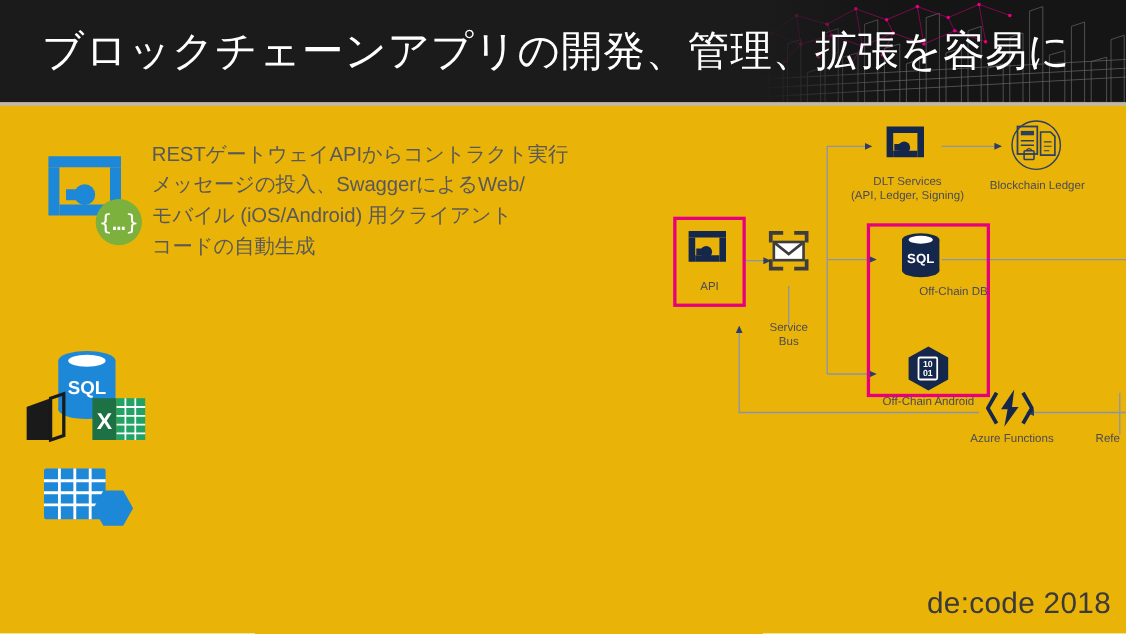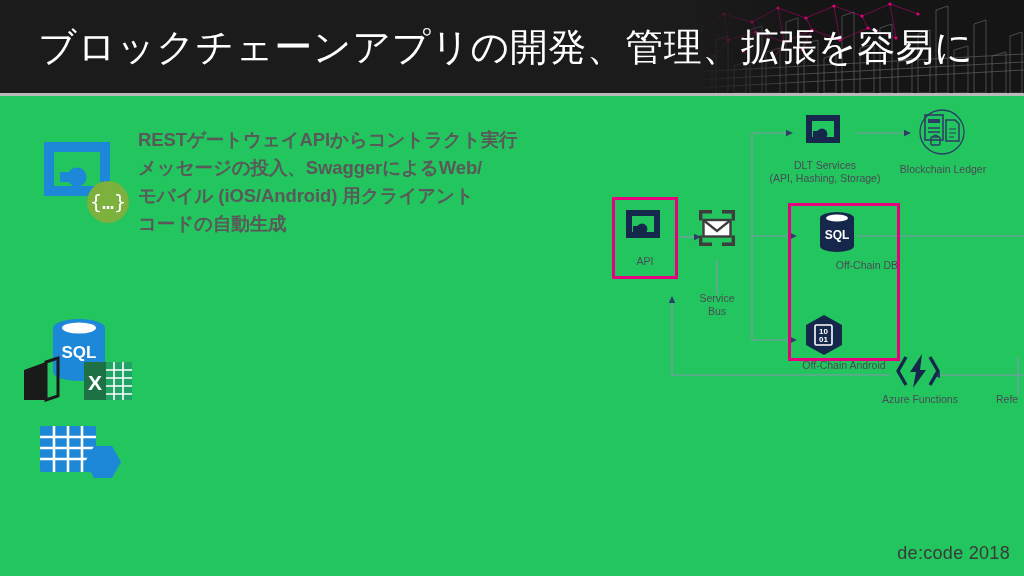--- a/index.html
+++ b/index.html
@@ -5,21 +5,21 @@
   * { box-sizing: border-box; margin: 0; padding: 0; }
   html, body {
     width: 1024px; height: 576px;
     background: #ffffff;
     font-family: "Liberation Sans", "DejaVu Sans", sans-serif;
     overflow: hidden;
   }
   #slide {
     position: relative;
     width: 1024px; height: 576px;
-    background: #22c55e;
+    background: #eab308;
   }
 
   
   #banner {
     position: absolute; left: 0; top: 0;
     width: 1024px; height: 93px;
     background: #1b1b1b;
     overflow: hidden;
   }
   #banner-art {
@@ -43,29 +43,29 @@
 
   
   .body-text {
     position: absolute;
     color: #595959;
     font-size: 18.5px;
     line-height: 28px;
     white-space: pre-line;
     letter-spacing: -0.1px;
   }
-  #para-1 { left: 138px; top: 126px; width: 430px; font-weight: bold; }
+  #para-1 { left: 138px; top: 126px; width: 430px; }
   #para-2 { left: 146px; top: 295px; width: 430px; }
 
   .icon-box { position: absolute; }
 
   
   #footer {
     position: absolute; right: 14px; bottom: 12px;
-    font-size: 18px; color: #3a3a3a;
+    font-size: 27px; color: #3a3a3a;
     letter-spacing: 0.3px;
   }
 
   
   #diagram {
     position: absolute; left: 600px; top: 105px;
     width: 424px; height: 310px;
   }
   .dlabel {
     position: absolute;
@@ -287,21 +287,21 @@
         <path d="M4 5 h34 v6 h-34 z" fill="#15284b"></path>
         <path d="M4 11 h6 v22 h-6 z" fill="#15284b"></path>
         <path d="M32 11 h6 v22 h-6 z" fill="#15284b"></path>
         <path d="M10 27 h22 v6 h-22 z" fill="#15284b"></path>
         <path d="M20 14 a10 10 0 1 0 0 20 a10 10 0 0 1 0 -20 z" fill="#15284b"></path>
         <circle cx="20" cy="24" r="5.4" fill="#15284b"></circle>
         <path d="M11 21 h6 v6 h-6 z" fill="#15284b"></path>
       </svg>
     </div>
     <div class="dlabel" style="left:160px; top:54px; width:130px;">DLT Services
-(API, Hashing, Storage)</div>
+(API, Ledger, Signing)</div>
 
     <div class="icon-box" style="left:316px; top:2px; width:52px; height:52px;">
       <svg width="52" height="52" viewBox="0 0 52 52">
         <circle cx="26" cy="25" r="22" fill="none" stroke="#2c3e63" stroke-width="1.3"></circle>
         <rect x="9" y="8" width="18" height="25" fill="none" stroke="#2c3e63" stroke-width="1.6"></rect>
         <rect x="12" y="12" width="12" height="4" fill="#2c3e63"></rect>
         <path d="M12 21 h12 M12 25 h12" stroke="#2c3e63" stroke-width="1.3"></path>
         <rect x="15" y="30" width="9" height="8" rx="1" fill="none" stroke="#2c3e63" stroke-width="1.4"></rect>
         <path d="M17 30 a2.6 2.6 0 0 1 5 0" fill="none" stroke="#2c3e63" stroke-width="1.3"></path>
         <path d="M30 13 h9 l4 4 v17 h-13 z" fill="none" stroke="#2c3e63" stroke-width="1.5"></path>
@@ -316,21 +316,21 @@
       <svg width="50" height="48" viewBox="0 0 50 48">
         <ellipse cx="25" cy="9" rx="17" ry="6" fill="#15284b"></ellipse>
         <rect x="8" y="9" width="34" height="28" fill="#15284b"></rect>
         <ellipse cx="25" cy="37" rx="17" ry="6" fill="#15284b"></ellipse>
         <ellipse cx="25" cy="9" rx="11" ry="3.6" fill="#ffffff"></ellipse>
         <text x="25" y="30" font-family="'Liberation Sans', sans-serif" font-size="12" font-weight="bold" fill="#ffffff" text-anchor="middle">SQL</text>
       </svg>
     </div>
     <div class="dlabel" style="left:190px; top:154px; width:108px;text-align:right;">Off-Chain DB</div>
 
-    <div class="icon-box" style="left:200px; top:208px; width:48px; height:44px;">
+    <div class="icon-box" style="left:220px; top:208px; width:48px; height:44px;">
       <svg width="48" height="44" viewBox="0 0 48 44">
         <path d="M24 2 L42 12 L42 32 L24 42 L6 32 L6 12 Z" fill="#15284b"></path>
         <rect x="15" y="12" width="17" height="20" rx="1.4" fill="none" stroke="#ffffff" stroke-width="1.6"></rect>
         <text x="23.5" y="21" font-family="'Liberation Sans', sans-serif" font-size="8" font-weight="bold" fill="#ffffff" text-anchor="middle">10</text>
         <text x="23.5" y="29" font-family="'Liberation Sans', sans-serif" font-size="8" font-weight="bold" fill="#ffffff" text-anchor="middle">01</text>
       </svg>
     </div>
     <div class="dlabel" style="left:182px; top:254px; width:124px;">Off-Chain Android</div>
 
     <div class="icon-box" style="left:296px; top:246px; width:44px; height:40px;">

